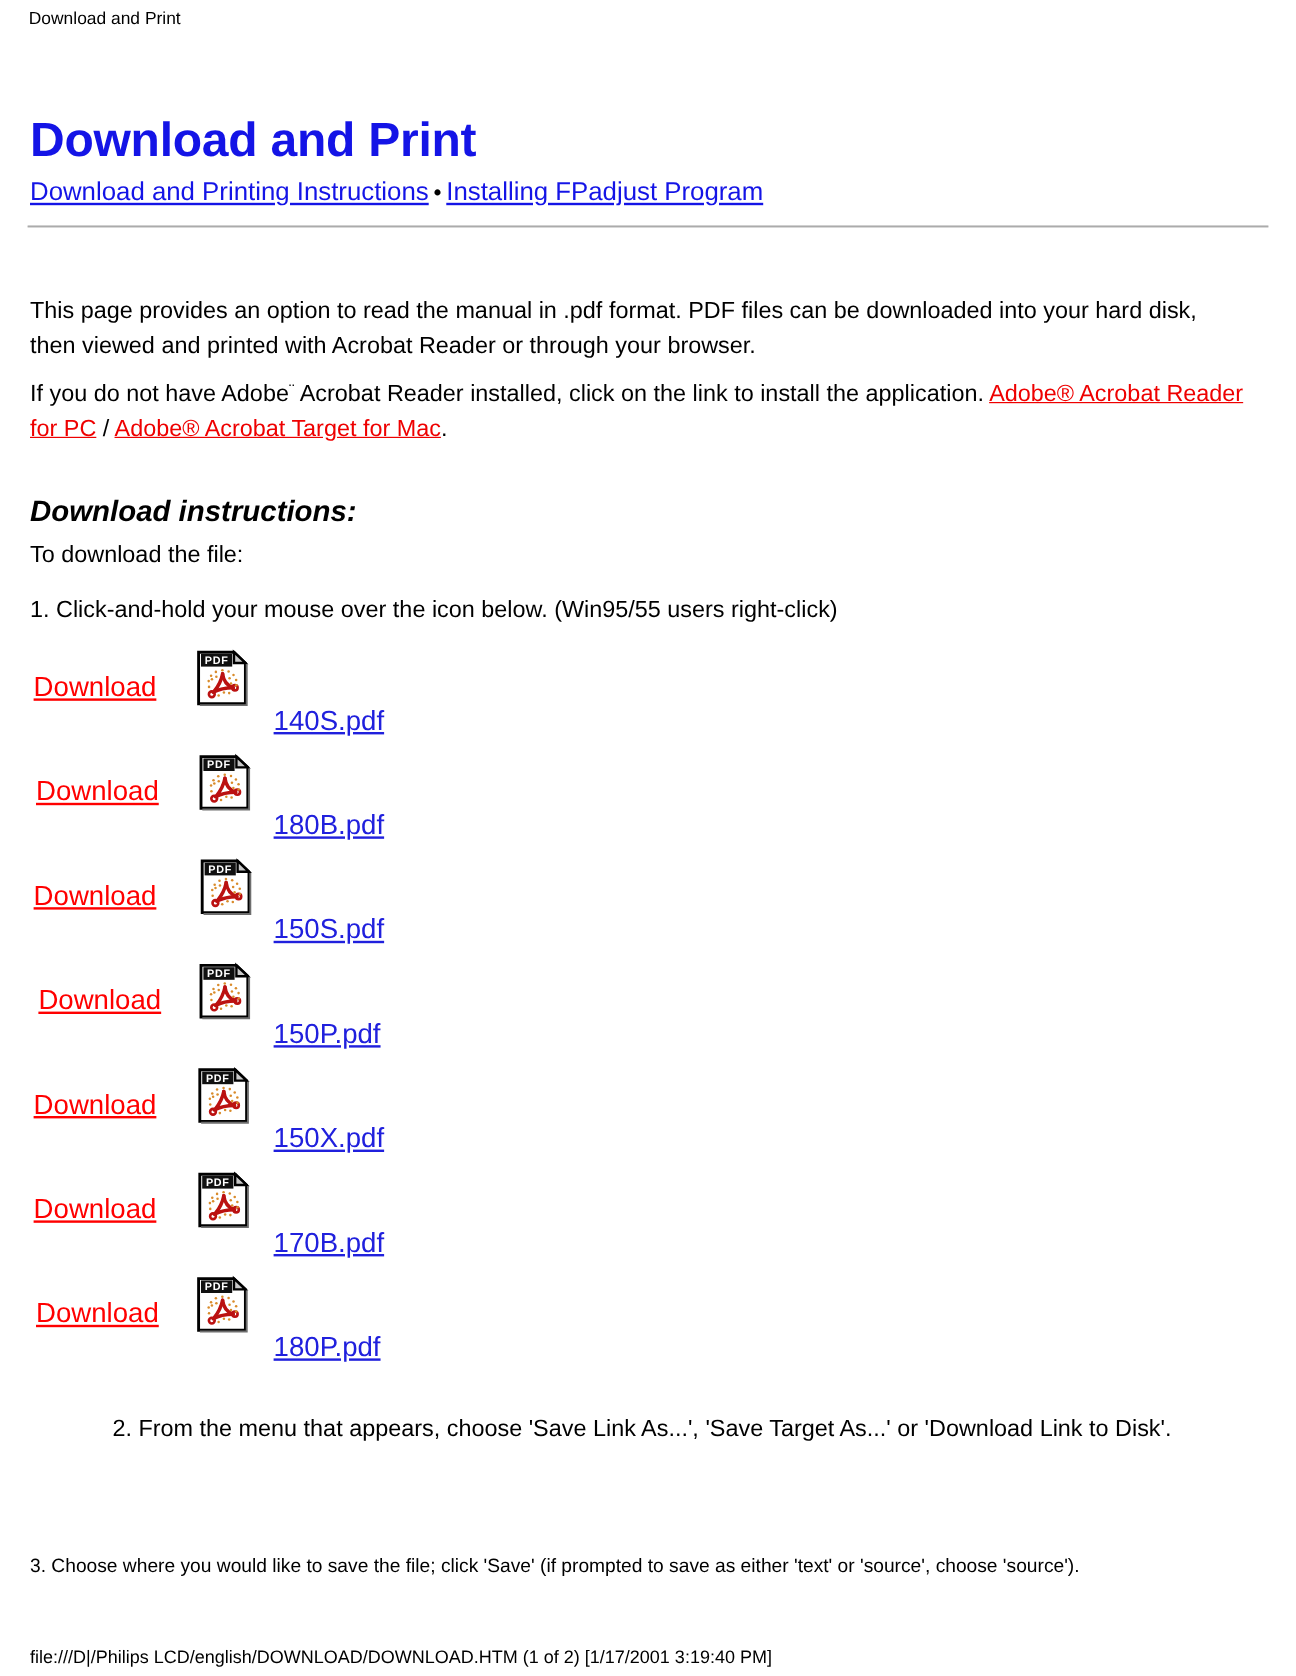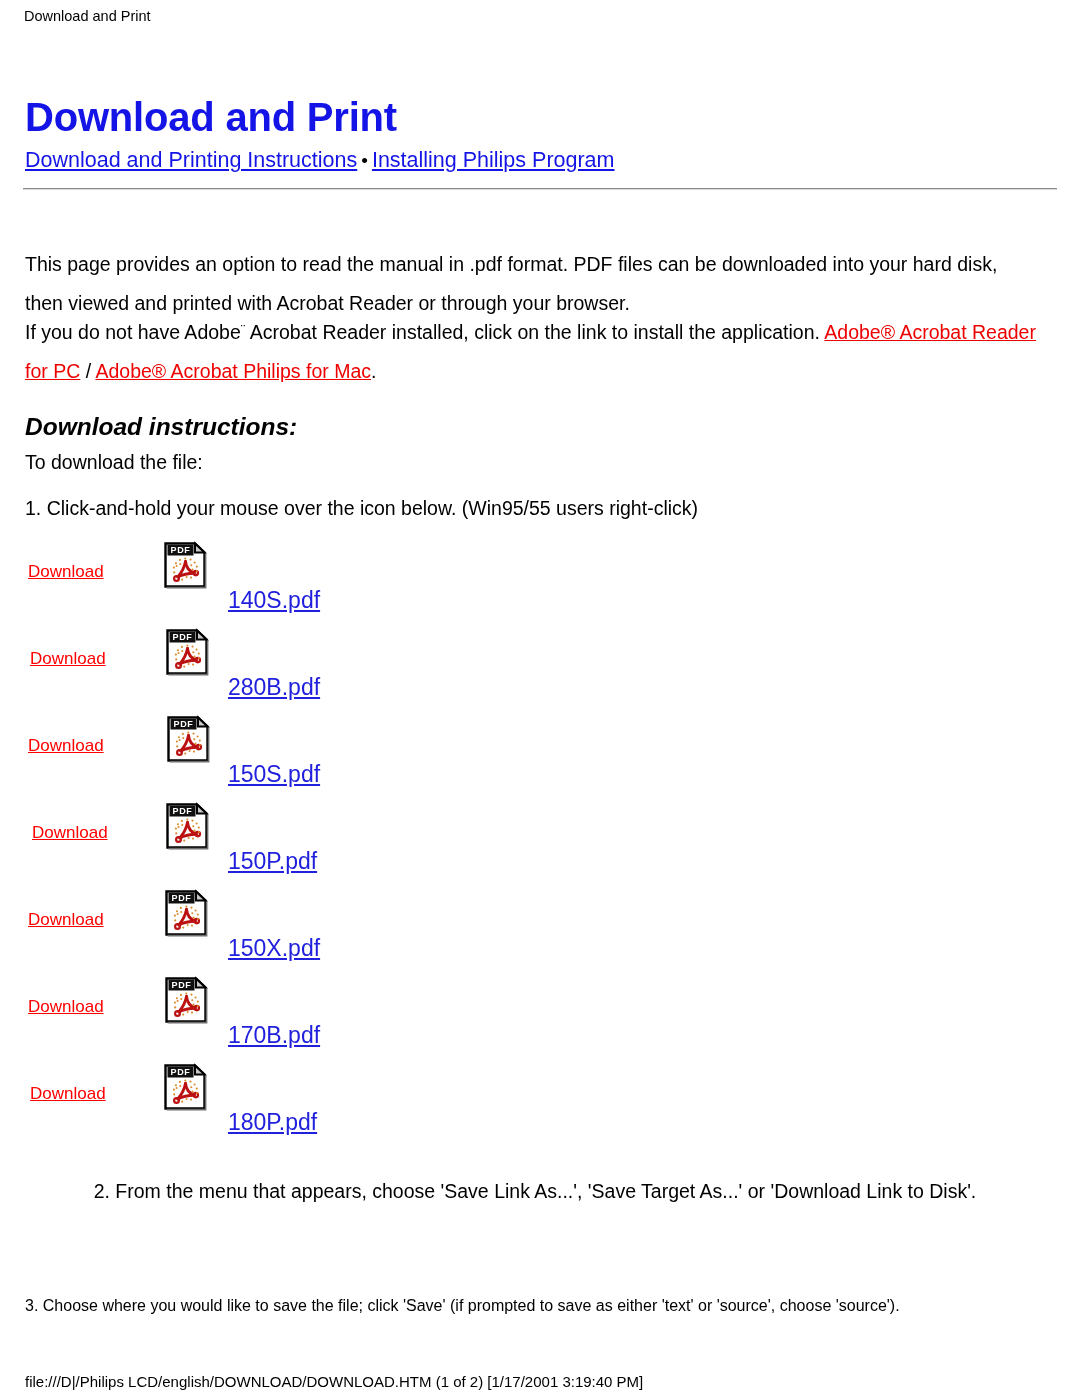--- a/index.html
+++ b/index.html
@@ -76,21 +76,21 @@
     border-top: 1px solid #8a8a8a;
     border-bottom: 1px solid #d8d8d8;
     box-sizing: border-box;
   }
 
   .para {
     position: absolute;
     left: 25px;
     width: 1012px;
     font-size: 19.5px;
-    line-height: 39px;
+    line-height: 29px;
     color: #000000;
     margin-top: 23px;
   }
   .para-1 { top: 222px; }
   .para-2 { top: 288px; }
 
   .para a.redlink {
     color: #ee0000;
     text-decoration: underline;
   }
@@ -136,21 +136,21 @@
     left: 0;
     top: 540px;
     width: 1080px;
   }
   .dl-row {
     position: relative;
     height: 87px;
   }
   .dl-word {
     position: absolute;
-    font-size: 17px;
+    font-size: 23px;
     line-height: 28px;
     color: #ff0000;
     white-space: nowrap;
   }
   .dl-icon {
     position: absolute;
     width: 46px;
     height: 50px;
   }
   .dl-file {
@@ -183,29 +183,29 @@
 </head>
 <body>
 
 <div class="page-header">Download and Print</div>
 
 <div class="content">
 
   <h1 class="h1-title">Download and Print</h1>
 
   <div class="navline">
-    <a href="#">Download and Printing Instructions</a><span class="sep">•</span><a href="#">Installing Philips Program</a>
+    <a href="#">Download and Printing Instructions</a><span class="sep">•</span><a href="#">Installing FPadjust Program</a>
   </div>
 
   <div class="rule"></div>
 
   <p class="para para-1">This page provides an option to read the manual in .pdf format. PDF files can be downloaded into your hard disk, then viewed and printed with Acrobat Reader or through your browser.</p>
 
   <p class="para para-2">
-    <span>If you do not have Adobe</span><span class="tm">¨</span><span> Acrobat Reader installed, click on the link to install the application. </span><a class="redlink" href="#">Adobe® Acrobat Reader for PC</a><span> / </span><a class="redlink" href="#">Adobe® Acrobat Philips for Mac</a><span>.</span>
+    <span>If you do not have Adobe</span><span class="tm">¨</span><span> Acrobat Reader installed, click on the link to install the application. </span><a class="redlink" href="#">Adobe® Acrobat Reader for PC</a><span> / </span><a class="redlink" href="#">Adobe® Acrobat Target for Mac</a><span>.</span>
   </p>
 
   <h2 class="h2-title">Download instructions:</h2>
 
   <div class="line-tod">To download the file:</div>
 
   <div class="line-step1">1. Click-and-hold your mouse over the icon below. (Win95/55 users right-click)</div>
 
   <div class="dl-list" id="dl-list">
       <div class="dl-row">
@@ -287,21 +287,21 @@
       <circle cx="34.8" cy="26.6" r="1.05"></circle>
       <circle cx="34.9" cy="31.0" r="1.05"></circle>
       <circle cx="29.3" cy="25.2" r="1.05"></circle>
       <circle cx="30.5" cy="29.6" r="1.05"></circle>
       <circle cx="24.6" cy="37.0" r="1.05"></circle>
       <circle cx="20.2" cy="39.6" r="1.05"></circle>
       <circle cx="29.0" cy="37.6" r="1.05"></circle>
     </g>
   </svg>
         </a>
-        <a class="dl-file" href="#" style="left: 228px; top: 46px;">280B.pdf</a>
+        <a class="dl-file" href="#" style="left: 228px; top: 46px;">180B.pdf</a>
       </div>
       <div class="dl-row">
         <a class="dl-word" href="#" style="left: 28px; top: 18px;">Download</a>
         <a class="dl-icon" href="#" style="left: 165px; top: 0px;">
   <svg class="pdf-svg" viewBox="0 0 46 50" xmlns="http://www.w3.org/2000/svg">
 
     <path d="M3.5 3.5 H33 L42.5 12.5 V46.5 H3.5 Z" fill="#ffffff" stroke="#000000" stroke-width="2.4"></path>
 
     <path d="M33 3.5 L42.5 12.5 H33 Z" fill="#c8c8c8" stroke="#000000" stroke-width="2"></path>
 

